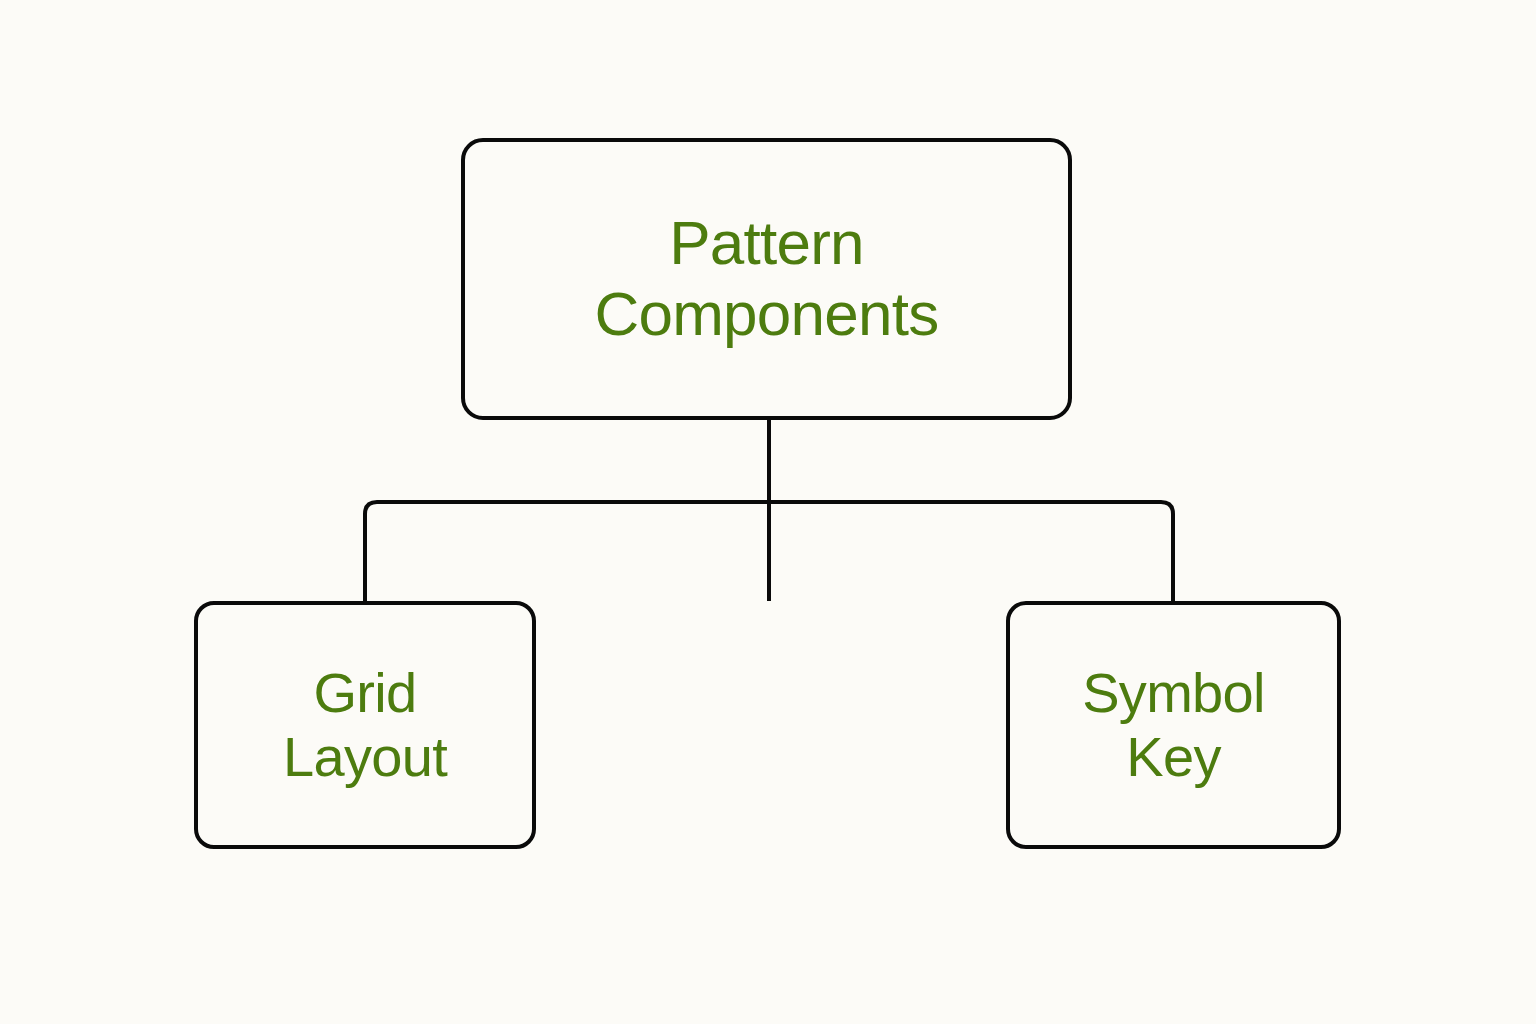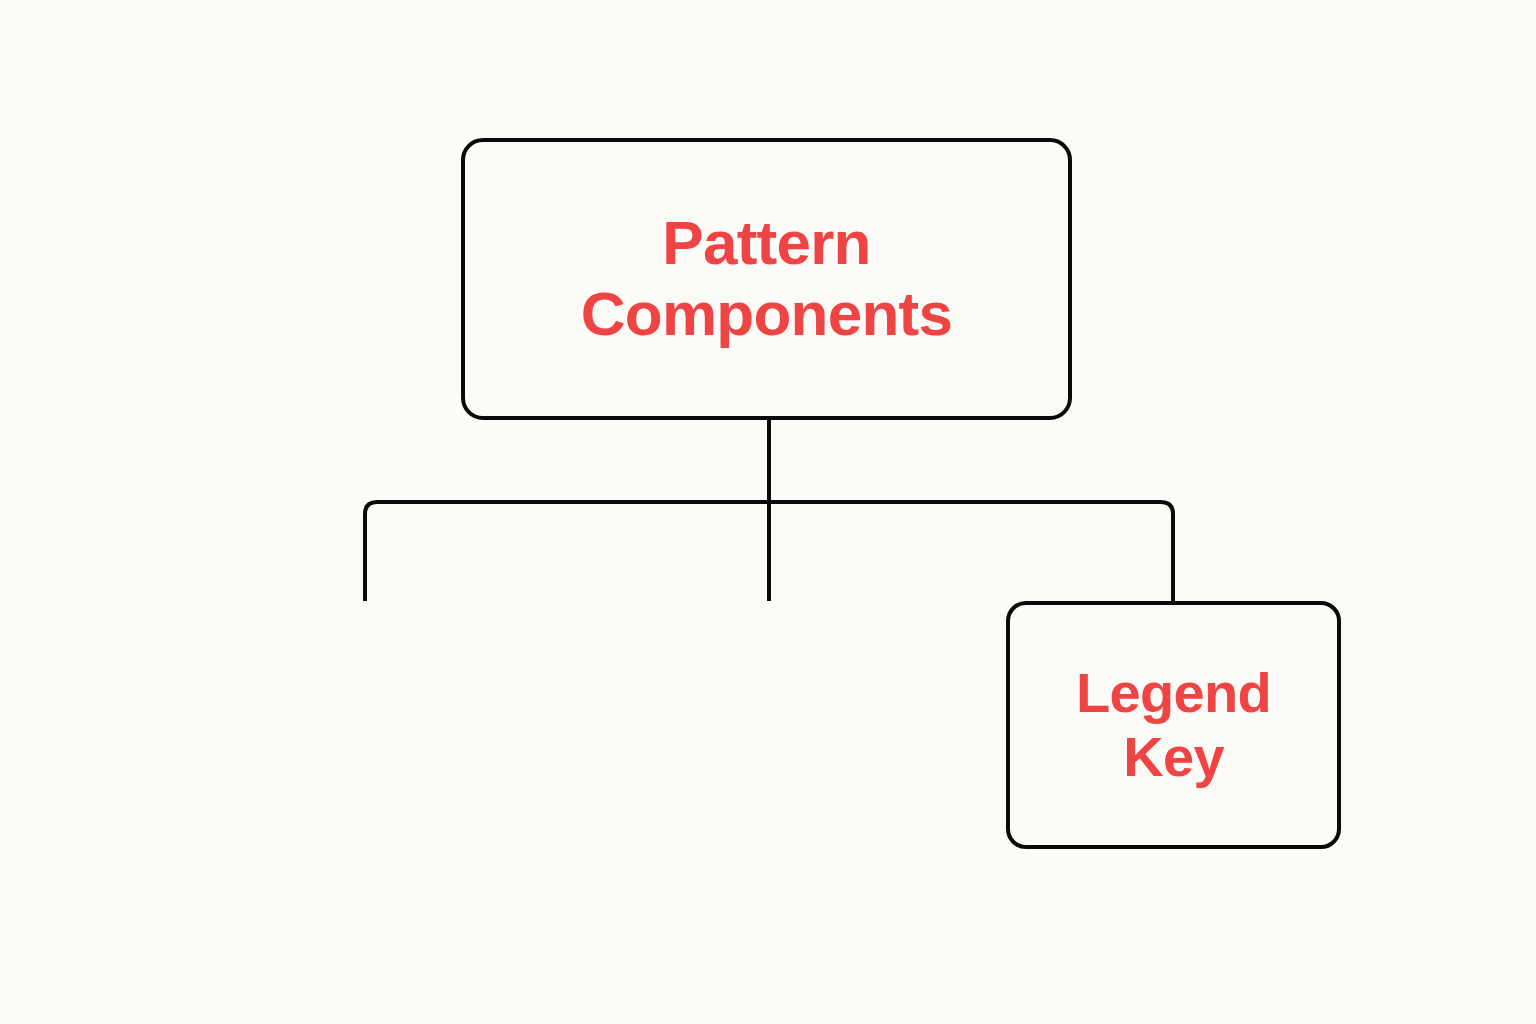--- a/index.html
+++ b/index.html
@@ -32,22 +32,22 @@
     box-sizing: border-box;
     background: #FCFBF7;
     border: 4px solid #0A0A0A;
     display: flex;
     align-items: center;
     justify-content: center;
     text-align: center;
     z-index: 2;
   }
   .node-label {
-    color: #ef4444;
-    font-weight: bold;
+    color: #4d7c0f;
+    font-weight: normal;
     line-height: 1.14;
     letter-spacing: -0.012em;
     white-space: pre-line;
   }
   #node-root {
     left: 461px;
     top: 138px;
     width: 611px;
     height: 282px;
     border-radius: 22px;
@@ -88,20 +88,24 @@
 
       <path d="M 365 601 L 365 514 Q 365 502 377 502 L 1161 502 Q 1173 502 1173 514 L 1173 601"></path>
     </g>
   </svg>
 
   <div class="node" id="node-root">
     <span class="node-label">Pattern
 Components</span>
   </div>
 
+  <div class="node node-child" id="node-grid-layout">
+    <span class="node-label">Grid
+Layout</span>
+  </div>
 
 
   <div class="node node-child" id="node-color-key">
-    <span class="node-label">Legend
+    <span class="node-label">Symbol
 Key</span>
   </div>
 
 </div>
 
 </body></html>

